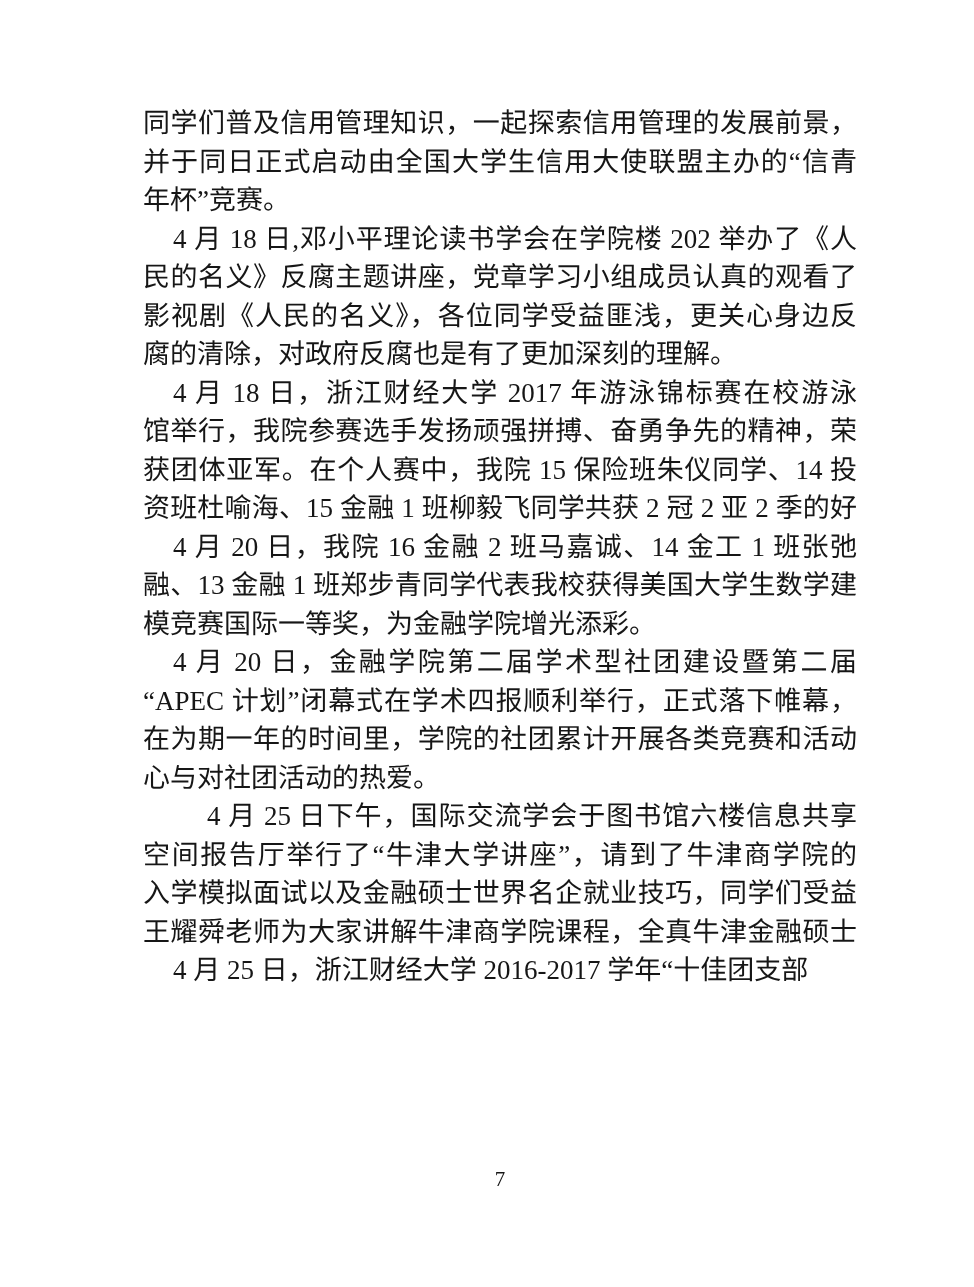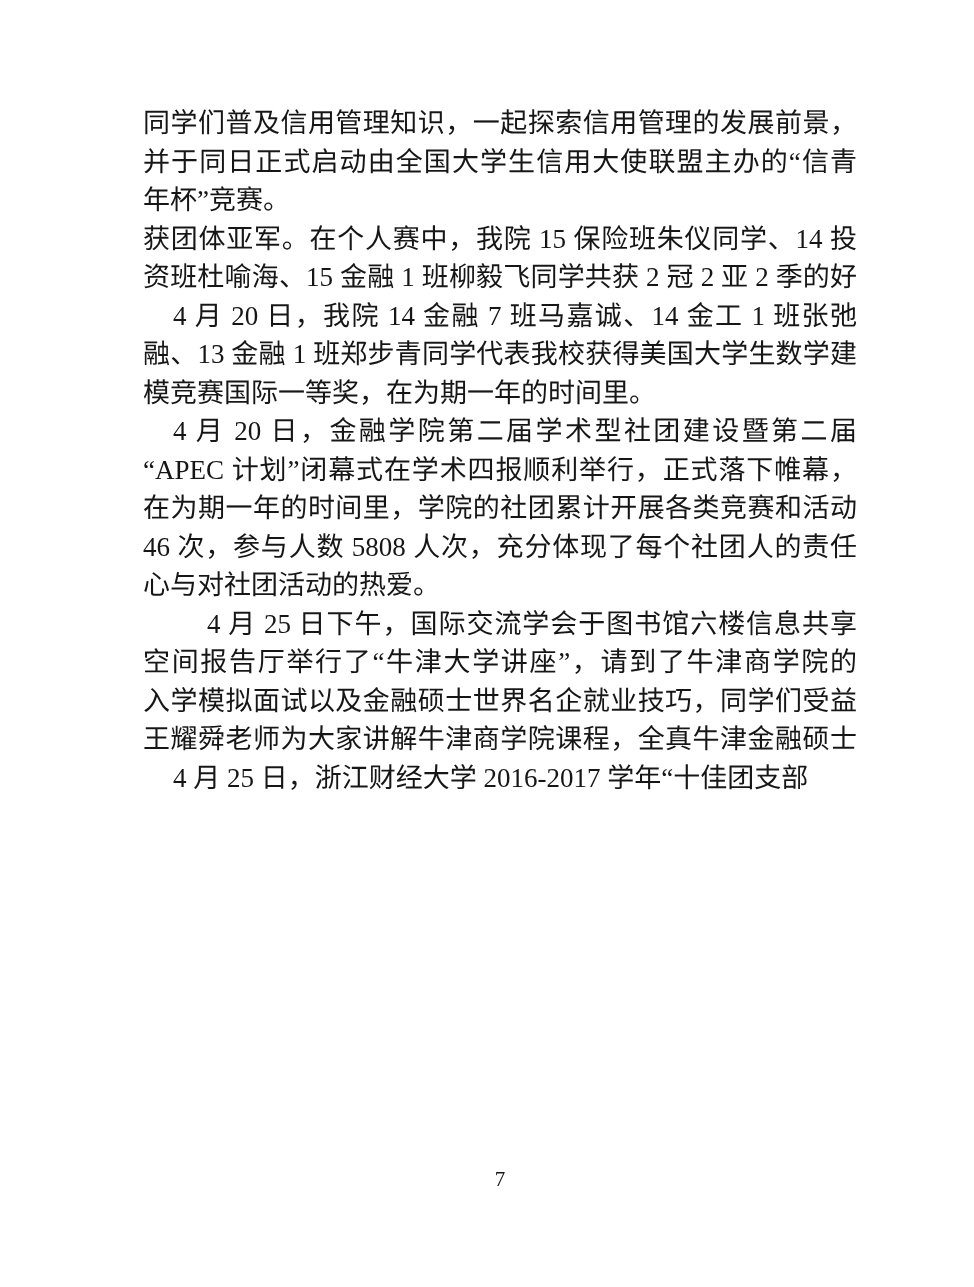--- a/index.html
+++ b/index.html
@@ -68,33 +68,40 @@
 <body>
 
 <div class="page">
   <main class="text-block">
       <div class="paragraph indent-none">
         <div class="line first">同学们普及信用管理知识，一起探索信用管理的发展前景，</div>
         <div class="line">并于同日正式启动由全国大学生信用大使联盟主办的“信青</div>
         <div class="line last">年杯”竞赛。</div>
       </div>
       <div class="paragraph indent-normal">
+        <div class="line first">4 月 18 日,邓小平理论读书学会在学院楼 202 举办了《人</div>
+        <div class="line">民的名义》反腐主题讲座，党章学习小组成员认真的观看了</div>
+        <div class="line">影视剧《人民的名义》，各位同学受益匪浅，更关心身边反</div>
+        <div class="line last">腐的清除，对政府反腐也是有了更加深刻的理解。</div>
+      </div>
+      <div class="paragraph indent-normal">
+        <div class="line first">4 月 18 日，浙江财经大学 2017 年游泳锦标赛在校游泳</div>
+        <div class="line">馆举行，我院参赛选手发扬顽强拼搏、奋勇争先的精神，荣</div>
         <div class="line">获团体亚军。在个人赛中，我院 15 保险班朱仪同学、14 投</div>
         <div class="line">资班杜喻海、15 金融 1 班柳毅飞同学共获 2 冠 2 亚 2 季的好</div>
       </div>
       <div class="paragraph indent-normal">
-        <div class="line first">4 月 20 日，我院 14 金融 7 班马嘉诚、14 金工 1 班张弛</div>
+        <div class="line first">4 月 20 日，我院 16 金融 2 班马嘉诚、14 金工 1 班张弛</div>
         <div class="line">融、13 金融 1 班郑步青同学代表我校获得美国大学生数学建</div>
-        <div class="line last">模竞赛国际一等奖，在为期一年的时间里。</div>
+        <div class="line last">模竞赛国际一等奖，为金融学院增光添彩。</div>
       </div>
       <div class="paragraph indent-normal">
         <div class="line first">4 月 20 日，金融学院第二届学术型社团建设暨第二届</div>
         <div class="line">“APEC 计划”闭幕式在学术四报顺利举行，正式落下帷幕，</div>
         <div class="line">在为期一年的时间里，学院的社团累计开展各类竞赛和活动</div>
-        <div class="line">46 次，参与人数 5808 人次，充分体现了每个社团人的责任</div>
         <div class="line last">心与对社团活动的热爱。</div>
       </div>
       <div class="paragraph indent-wide">
         <div class="line first">4 月 25 日下午，国际交流学会于图书馆六楼信息共享</div>
         <div class="line">空间报告厅举行了“牛津大学讲座”，请到了牛津商学院的</div>
         <div class="line">入学模拟面试以及金融硕士世界名企就业技巧，同学们受益</div>
         <div class="line">王耀舜老师为大家讲解牛津商学院课程，全真牛津金融硕士</div>
       </div>
       <div class="paragraph indent-normal">
         <div class="line first last">4 月 25 日，浙江财经大学 2016-2017 学年“十佳团支部</div>

